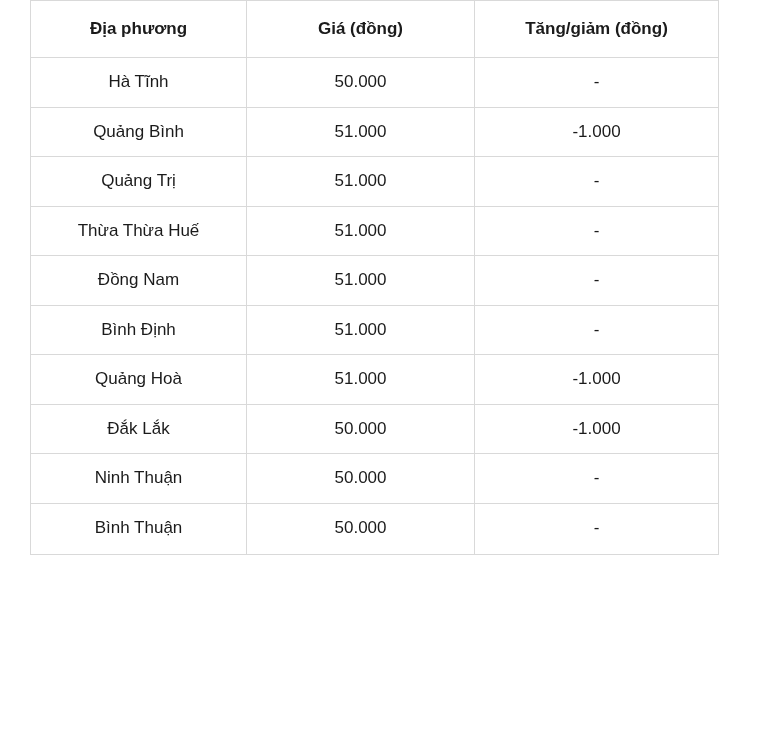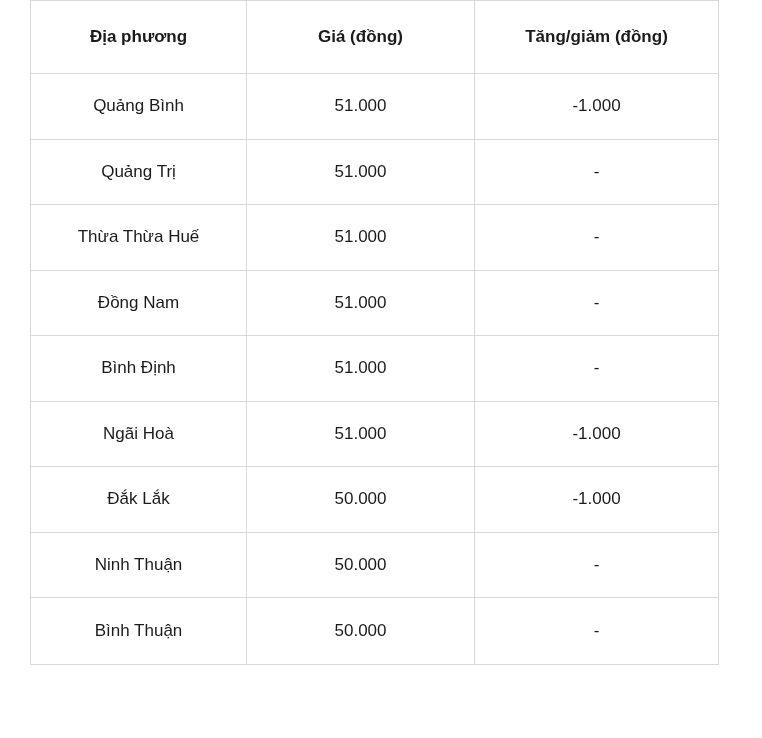--- a/index.html
+++ b/index.html
@@ -32,21 +32,21 @@
   .price-table col.c1 { width: 228px; }
   .price-table col.c2 { width: 244px; }
 
   .price-table th,
   .price-table td {
     border: 1px solid #d9d9d9;
     text-align: center;
     vertical-align: middle;
     font-size: 17px;
     color: #1b1b1b;
-    padding: 8px;
+    padding: 0;
   }
   .price-table thead th {
     height: 56px;
     font-weight: bold;
     font-size: 17px;
   }
   .price-table tbody td {
     height: 48.5px;
     font-weight: normal;
   }
@@ -75,20 +75,31 @@
         </th>
         <th>
           <span class="cell-inner">Giá (đồng)</span>
         </th>
         <th>
           <span class="cell-inner">Tăng/giảm (đồng)</span>
         </th>
       </tr>
     </thead>
     <tbody>
+      <tr>
+        <td>
+            <span class="cell-inner">Hà Tĩnh</span>
+          </td>
+        <td>
+            <span class="cell-inner">50.000</span>
+          </td>
+        <td>
+            <span class="cell-inner">-</span>
+          </td>
+      </tr>
       <tr>
         <td>
             <span class="cell-inner">Quảng Bình</span>
           </td>
         <td>
             <span class="cell-inner">51.000</span>
           </td>
         <td>
             <span class="cell-inner">-1.000</span>
           </td>
@@ -132,21 +143,21 @@
           </td>
         <td>
             <span class="cell-inner">51.000</span>
           </td>
         <td>
             <span class="cell-inner">-</span>
           </td>
       </tr>
       <tr>
         <td>
-            <span class="cell-inner">Ngãi Hoà</span>
+            <span class="cell-inner">Quảng Hoà</span>
           </td>
         <td>
             <span class="cell-inner">51.000</span>
           </td>
         <td>
             <span class="cell-inner">-1.000</span>
           </td>
       </tr>
       <tr>
         <td>

